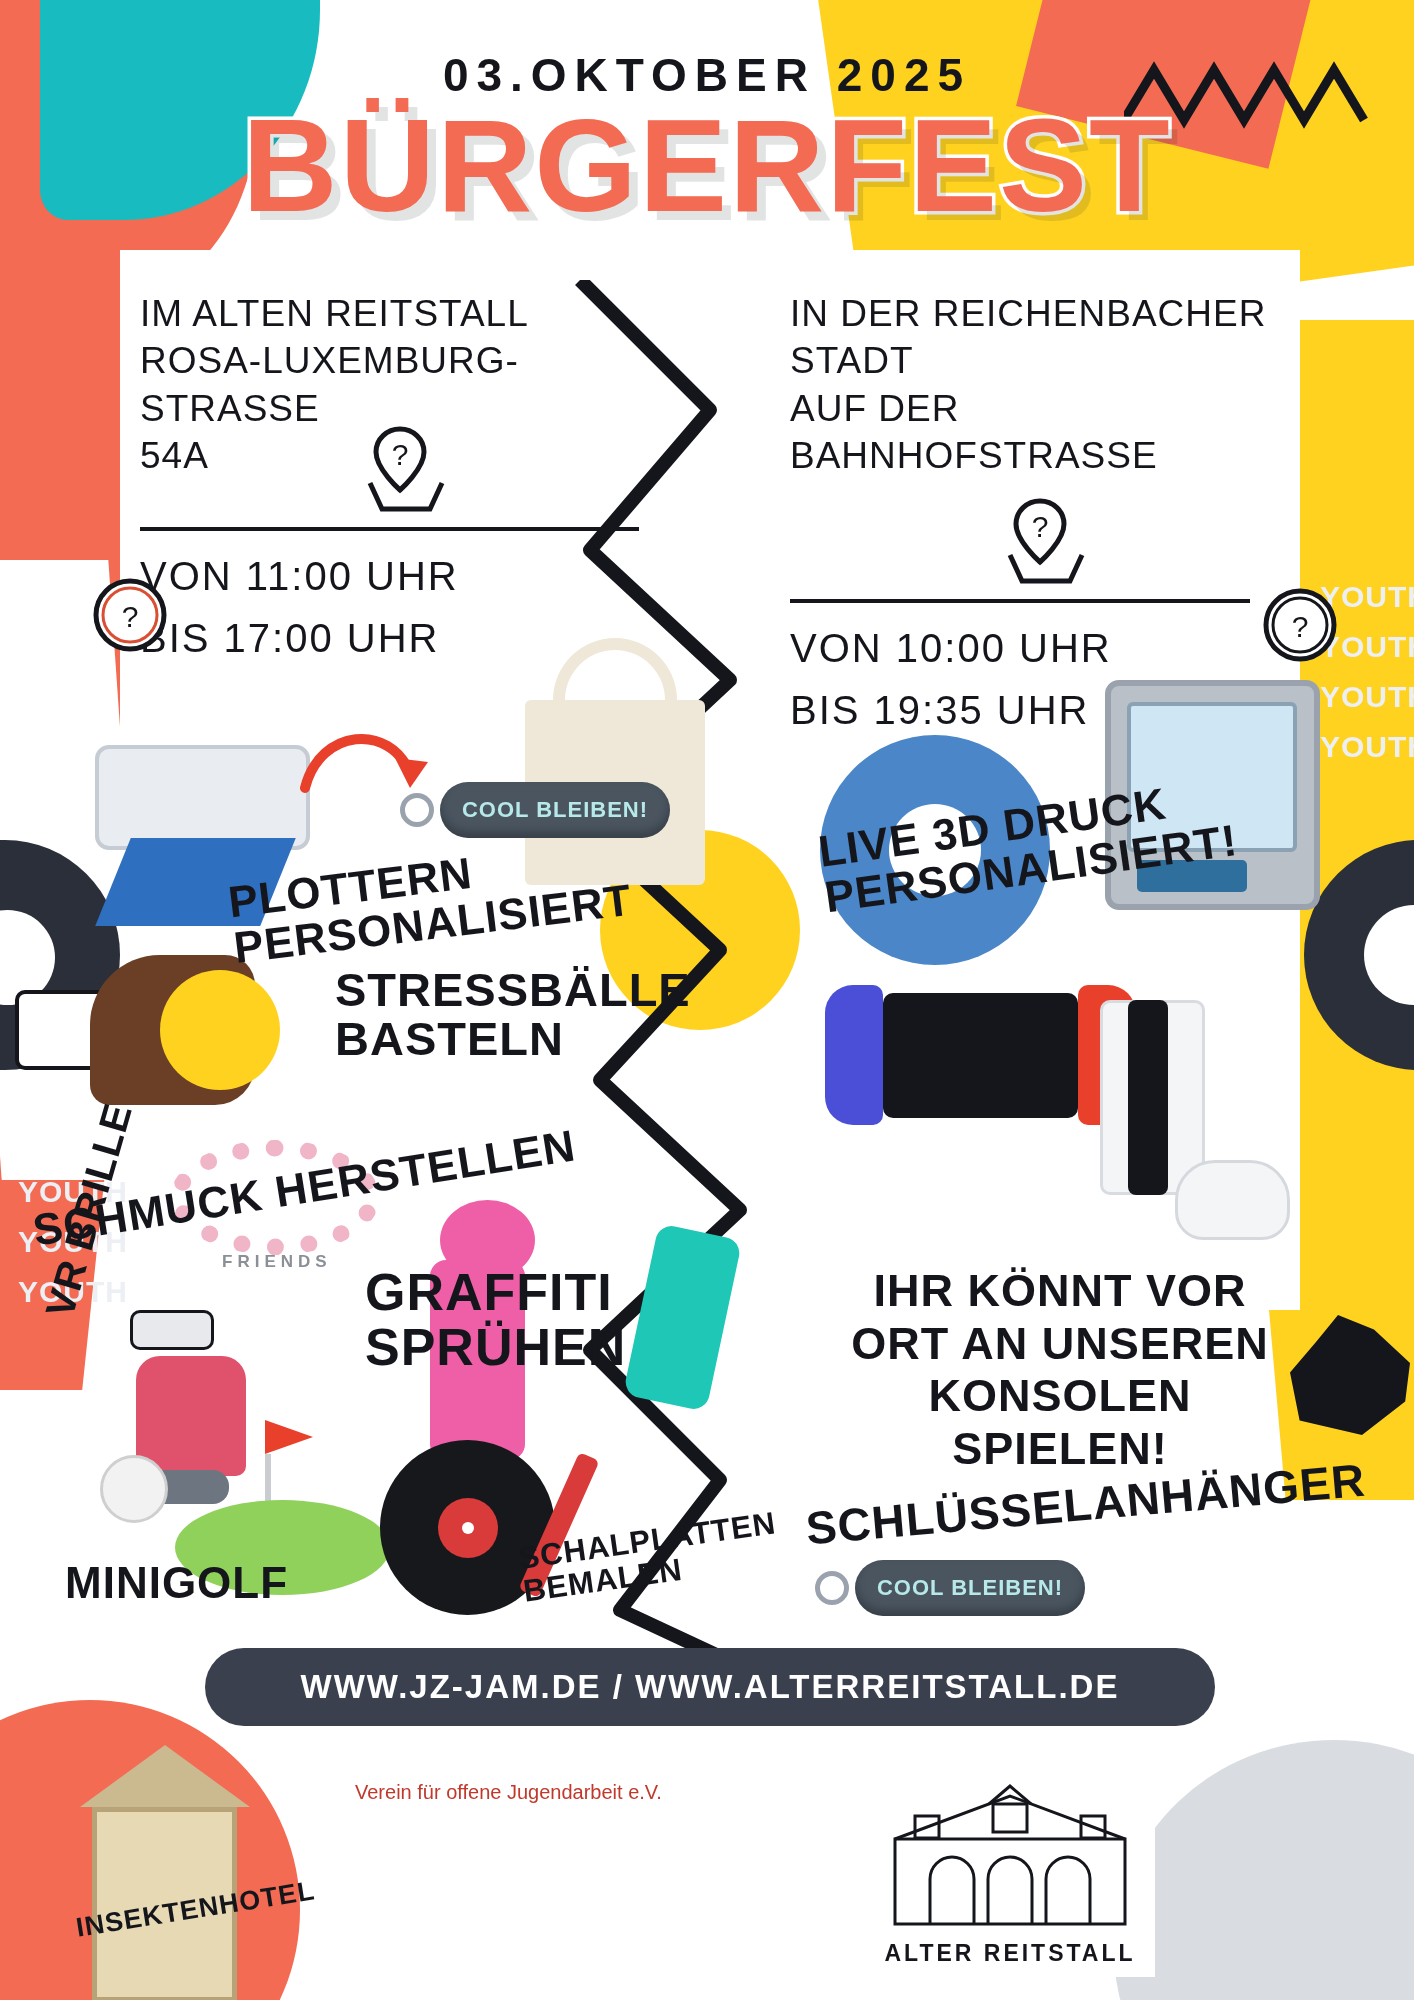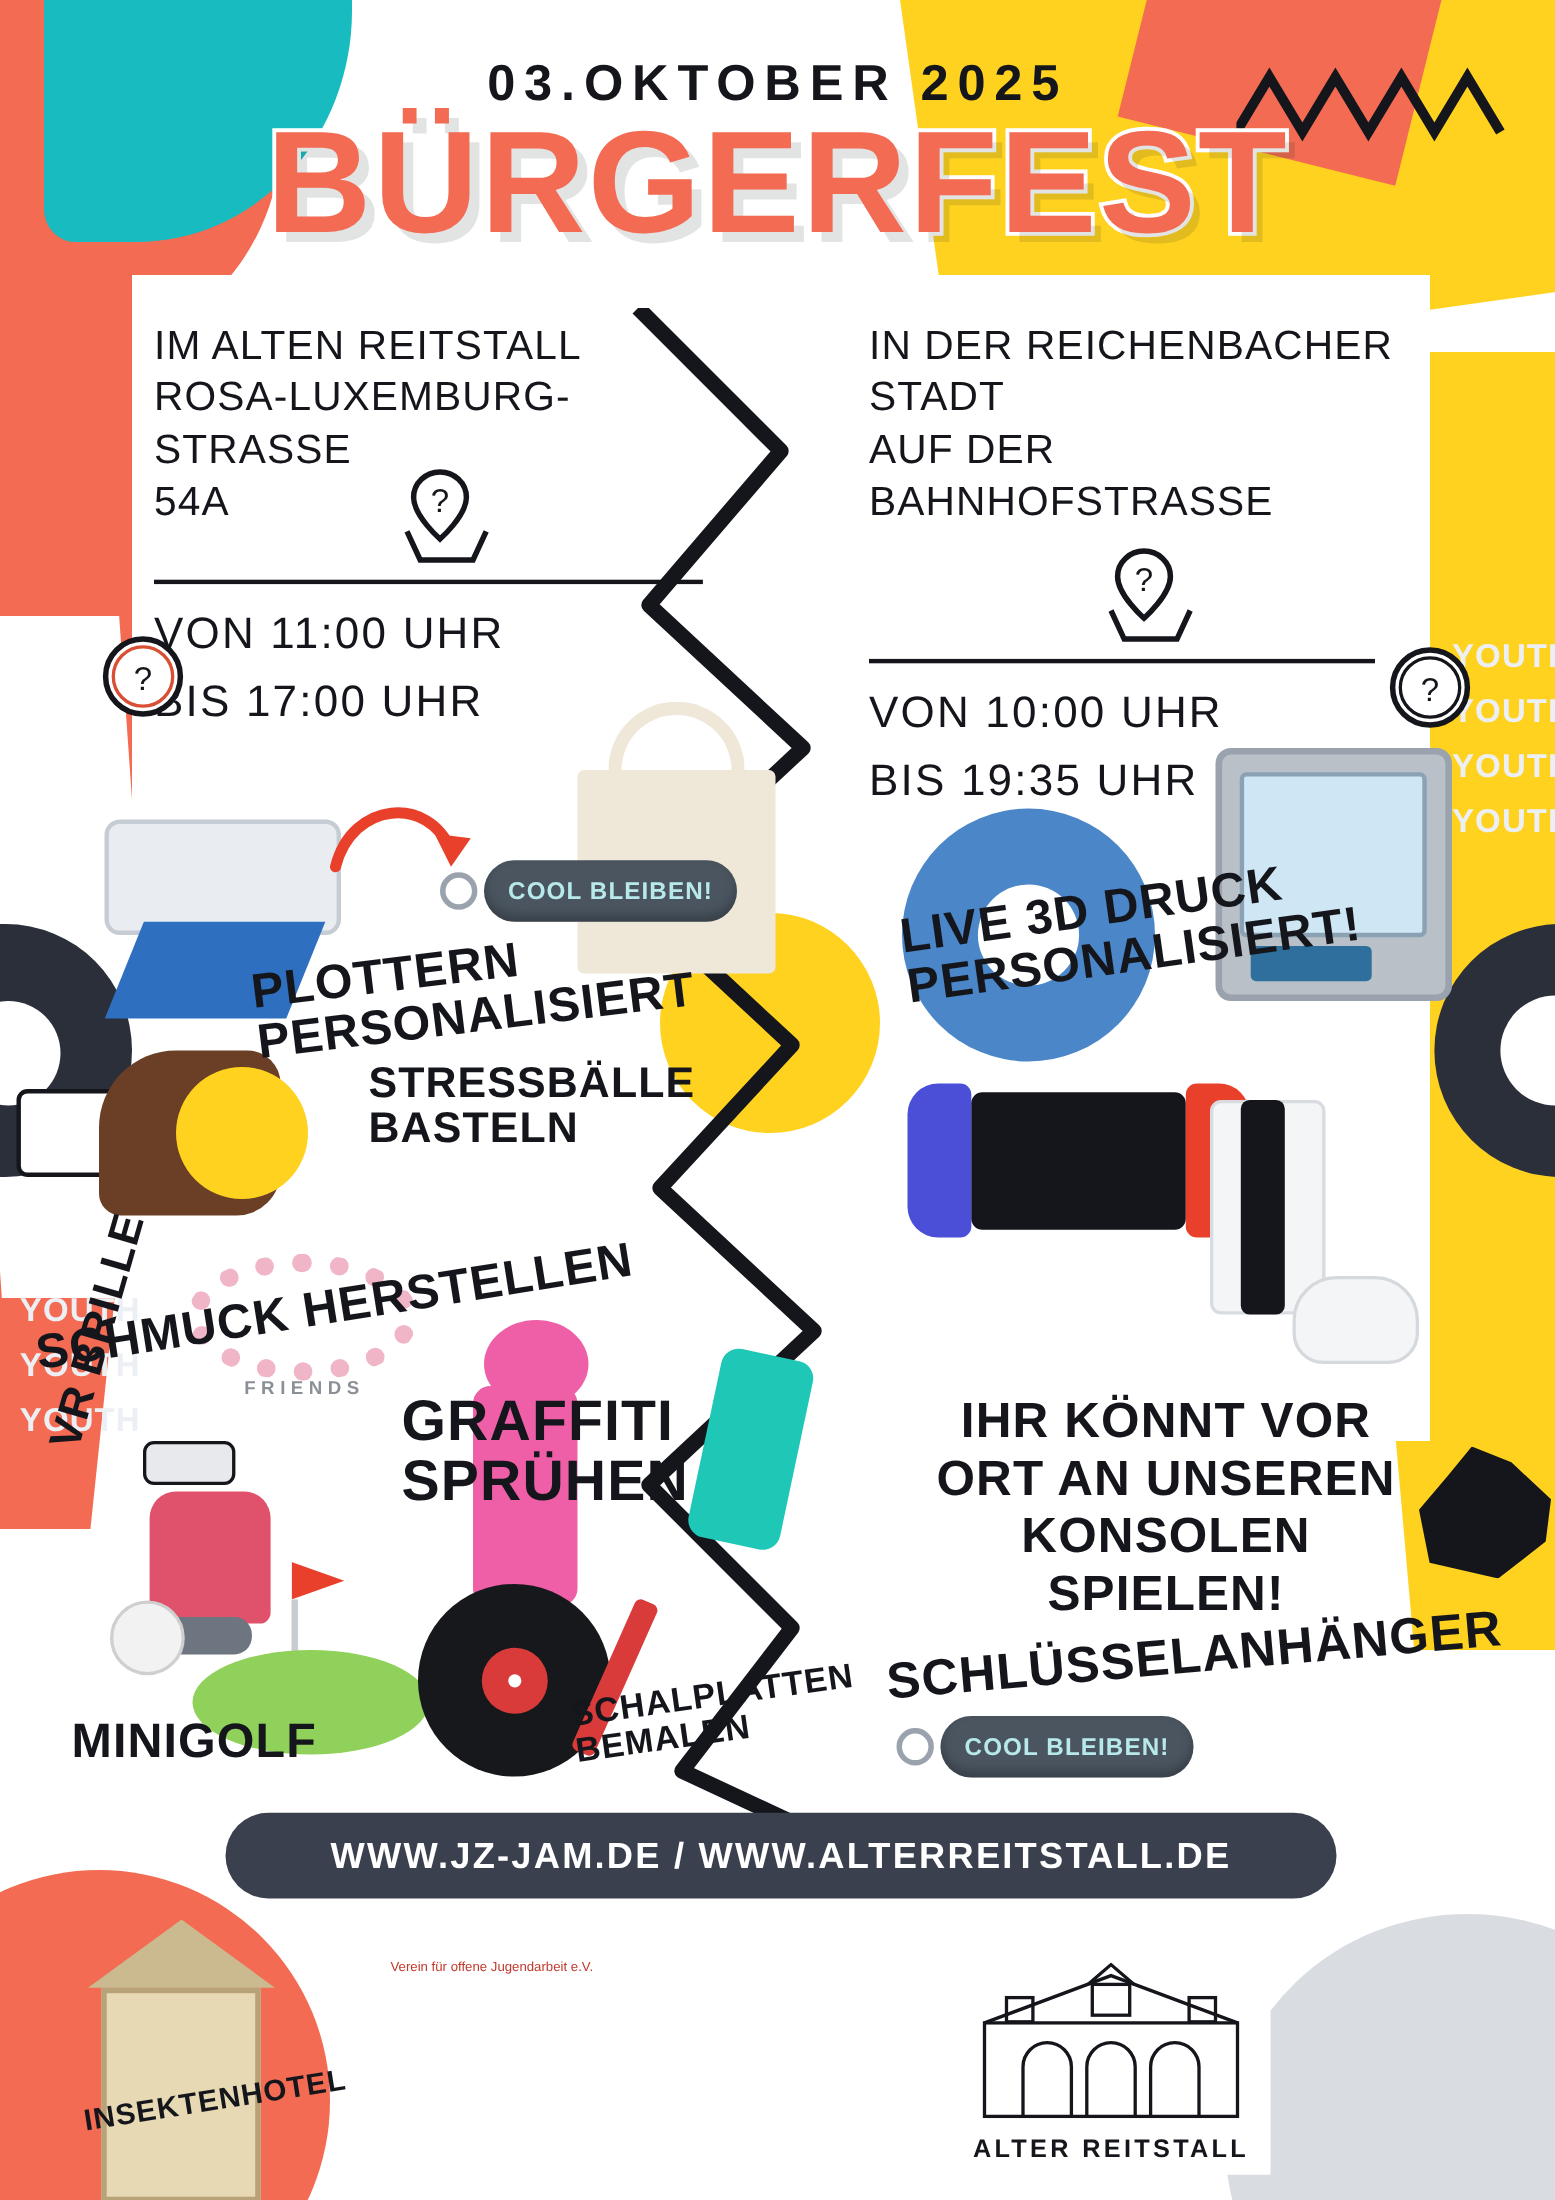--- a/index.html
+++ b/index.html
@@ -165,21 +165,21 @@
 
   
   .lbl {
     position: absolute; z-index: 7;
     font-weight: bold;
     color: #14161c;
     letter-spacing: 1px;
     line-height: 1.05;
   }
   .lbl-plottern { left: 230px; top: 855px; font-size: 44px; transform: rotate(-7deg); }
-  .lbl-stress { left: 335px; top: 965px; font-size: 39px; }
+  .lbl-stress { left: 335px; top: 965px; font-size: 47px; }
   .lbl-schmuck { left: 30px; top: 1165px; font-size: 44px; transform: rotate(-9deg); }
   .lbl-graffiti { left: 365px; top: 1265px; font-size: 52px; }
   .lbl-vr { left: 38px; top: 1310px; font-size: 40px; transform: rotate(-74deg); transform-origin: left top;}
   .lbl-minigolf { left: 65px; top: 1560px; font-size: 44px; }
   .lbl-schall { left: 520px; top: 1525px; font-size: 31px; transform: rotate(-8deg); }
   .lbl-3d { left: 820px; top: 800px; font-size: 44px; transform: rotate(-8deg); }
   .lbl-konsolen {
     left: 845px; top: 1265px; width: 430px; text-align: center;
     font-size: 45px; line-height: 1.17;
   }
@@ -192,21 +192,21 @@
     left: 205px; top: 1648px; width: 1010px; height: 78px;
     background: #3a404e;
     border-radius: 40px;
     display: flex; align-items: center; justify-content: center;
     color: #ffffff; font-size: 33px; font-weight: bold; letter-spacing: 2px;
   }
 
   
   .logo-voj { position: absolute; z-index: 8; left: 355px; top: 1775px; text-align: center; }
   .voj-mark { font-size: 92px; font-weight: bold; color: #c0392b; letter-spacing: -4px; line-height: 0.9; }
-  .voj-sub { font-size: 12px; color: #c0392b; margin-top: 6px; }
+  .voj-sub { font-size: 20px; color: #c0392b; margin-top: 6px; }
   .logo-reitstall {
     position: absolute; z-index: 8; left: 865px; top: 1762px;
     width: 290px; height: 215px; background: #ffffff;
     display: flex; flex-direction: column; align-items: center; justify-content: flex-end;
     padding-bottom: 10px;
   }
   .reitstall-label { font-size: 23px; font-weight: bold; letter-spacing: 3px; color: #14161c; margin-top: 6px; }
 
   
   .ill { position: absolute; z-index: 6; }

